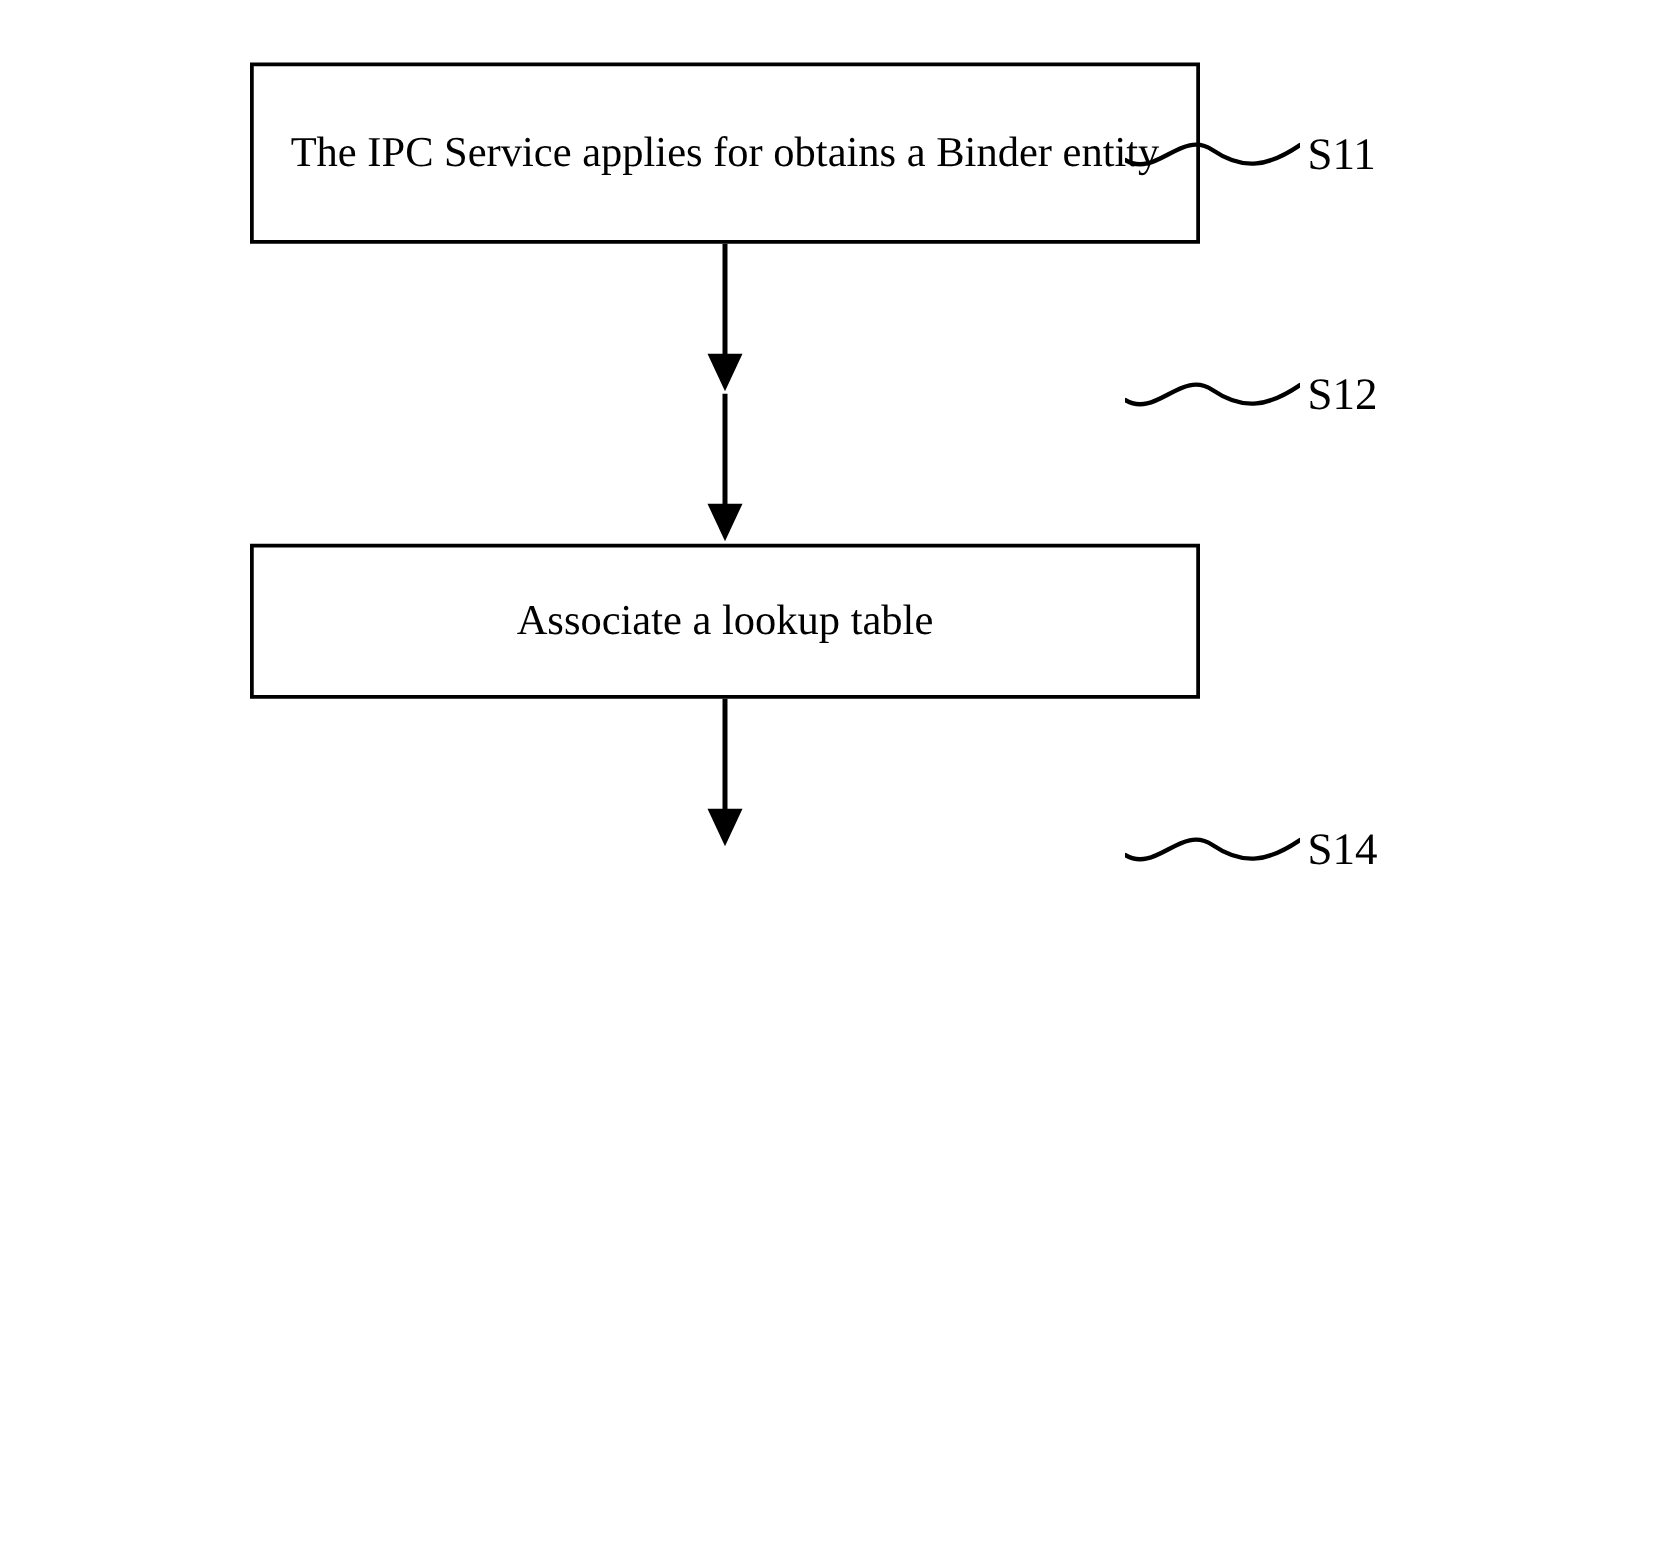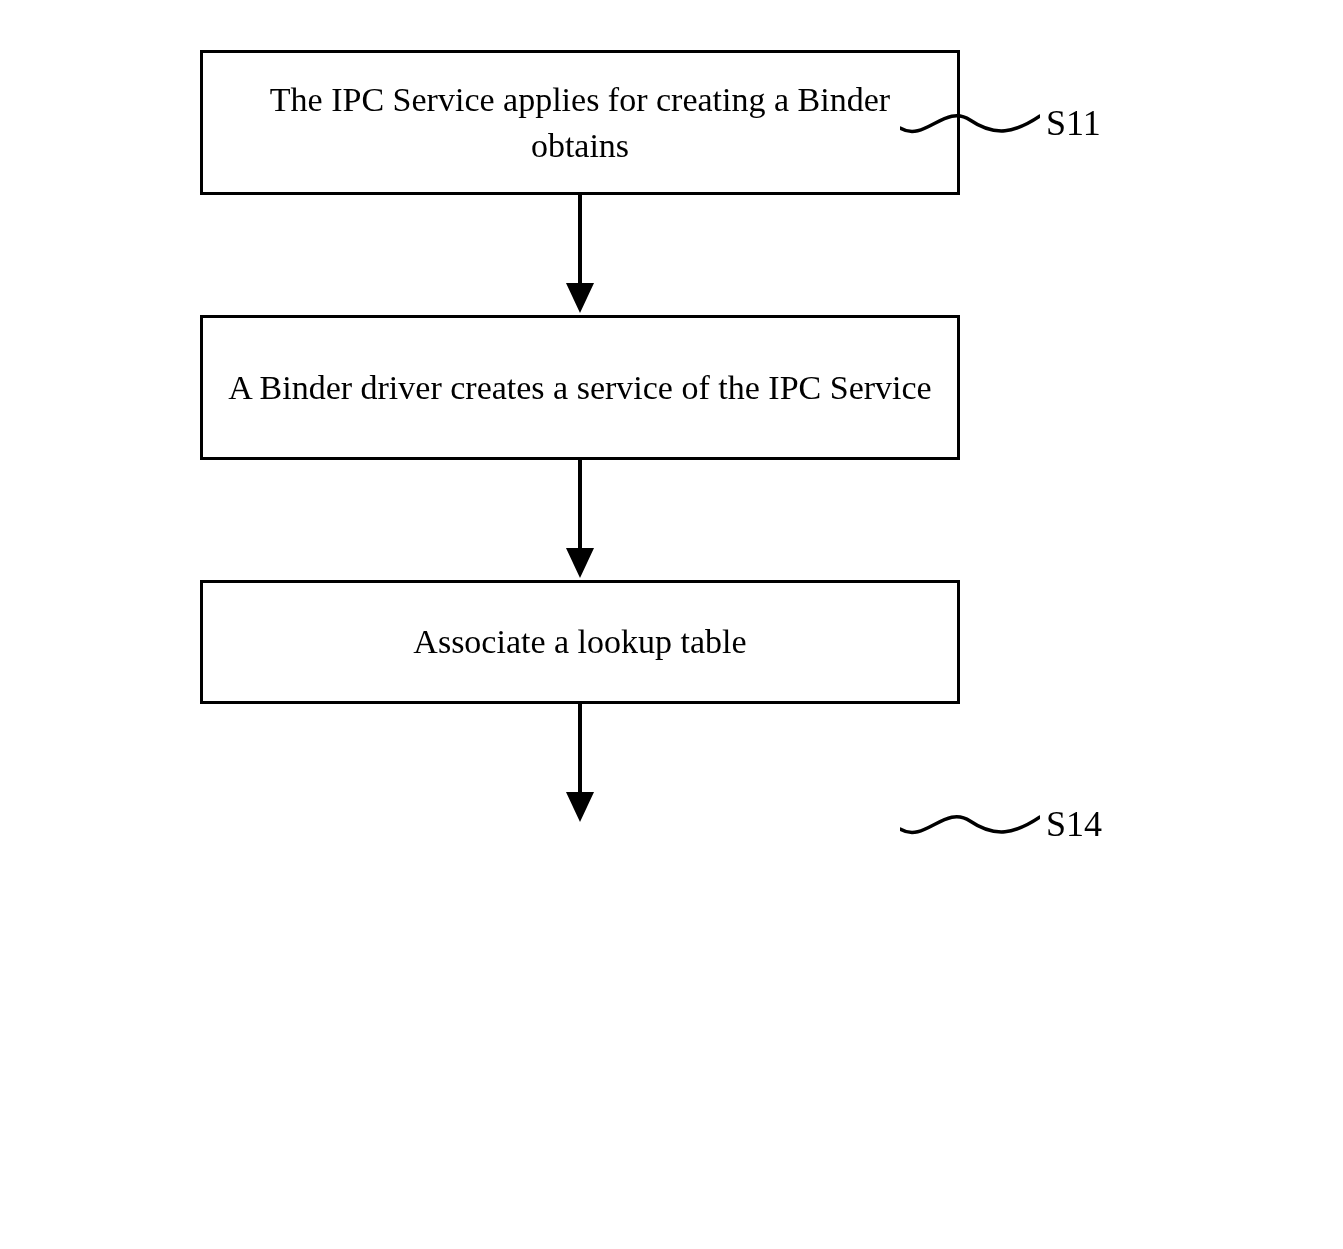--- a/index.html
+++ b/index.html
@@ -63,40 +63,43 @@
     white-space: nowrap;
   }
 </style>
 </head>
 <body>
 
 <div class="flowchart">
 
   <div class="row">
     <div class="box h140">
-      <span>The IPC Service applies for creating a Binder obtains</span>
+      <span>The IPC Service applies for obtains a Binder entity</span>
     </div>
     <div class="label-wrap">
       <svg class="squiggle" viewBox="0 0 140 50">
         <path d="M0 30 C 25 45, 45 5, 70 22 S 115 35, 140 18" stroke="#000" stroke-width="3.5" fill="none" stroke-linecap="round"></path>
       </svg>
       <span class="step-label">S11</span>
     </div>
   </div>
 
   <div class="arrow-down">
     <svg width="40" height="120">
       <line x1="20" y1="0" x2="20" y2="92" stroke="#000" stroke-width="4"></line>
       <polygon points="20,118 6,88 34,88" fill="#000"></polygon>
     </svg>
   </div>
 
   <div class="row">
-    <div class="box h140">
-      <span>A Binder driver creates a service of the IPC Service</span>
+    <div class="label-wrap">
+      <svg class="squiggle" viewBox="0 0 140 50">
+        <path d="M0 30 C 25 45, 45 5, 70 22 S 115 35, 140 18" stroke="#000" stroke-width="3.5" fill="none" stroke-linecap="round"></path>
+      </svg>
+      <span class="step-label">S12</span>
     </div>
   </div>
 
   <div class="arrow-down">
     <svg width="40" height="120">
       <line x1="20" y1="0" x2="20" y2="92" stroke="#000" stroke-width="4"></line>
       <polygon points="20,118 6,88 34,88" fill="#000"></polygon>
     </svg>
   </div>
 

